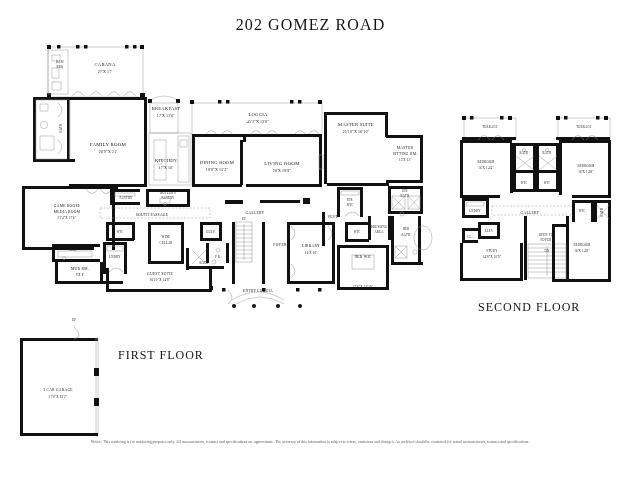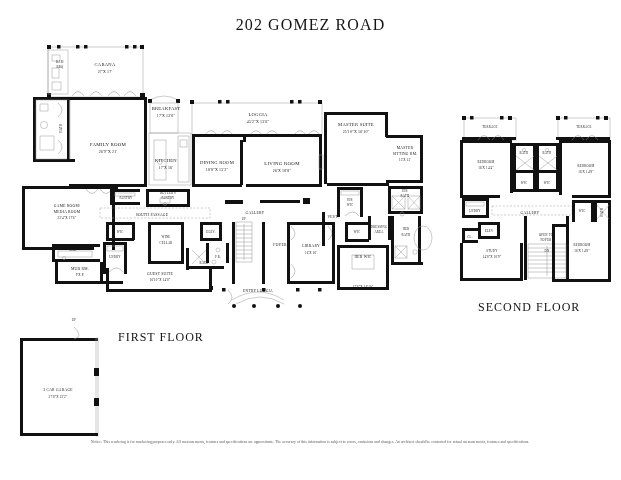--- a/index.html
+++ b/index.html
@@ -37,21 +37,21 @@
     font-weight: normal;
   }
 
   .floor-label {
     position: absolute;
     font-family: "Liberation Serif", serif;
     font-size: 12px;
     letter-spacing: 1.0px;
     color: #141414;
   }
-  .floor-label.first  { left: 118px; top: 330px; }
+  .floor-label.first  { left: 118px; top: 348px; }
   .floor-label.second { left: 478px; top: 300px; }
 
   .disclaimer {
     position: absolute;
     left: 60px;
     top: 439px;
     width: 500px;
     text-align: center;
     font-family: "Liberation Serif", serif;
     font-size: 3.9px;

